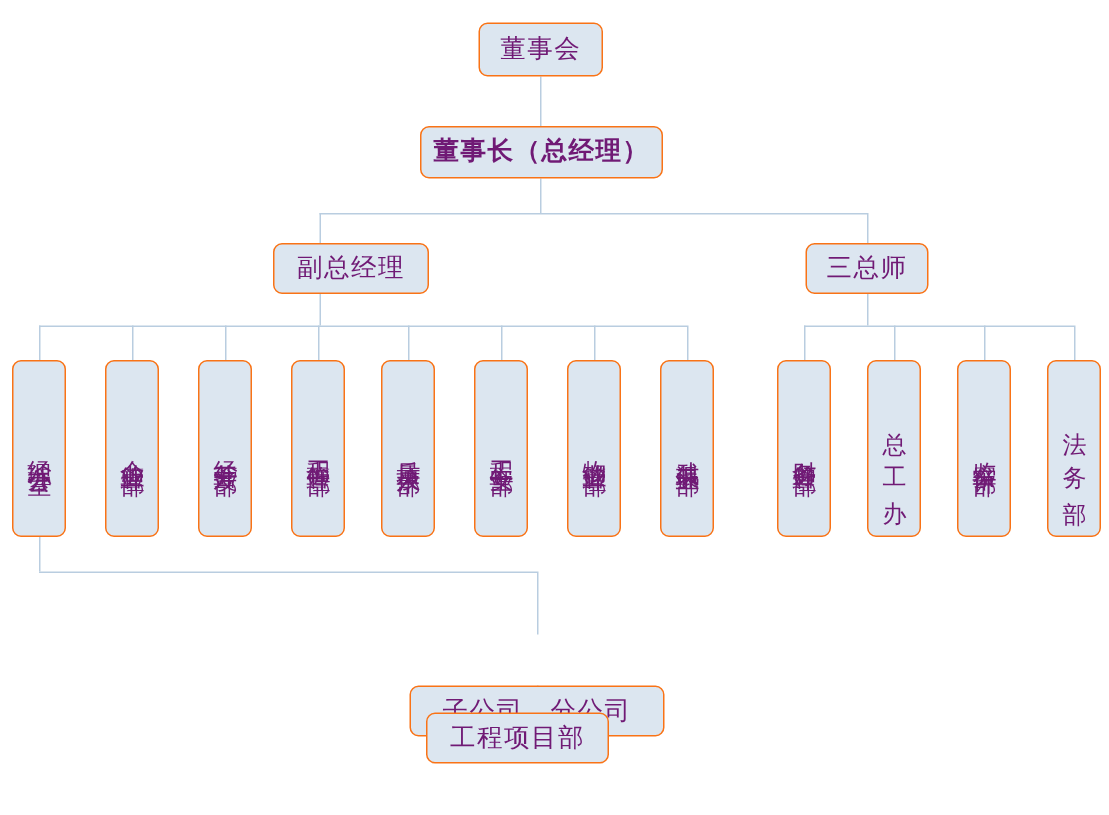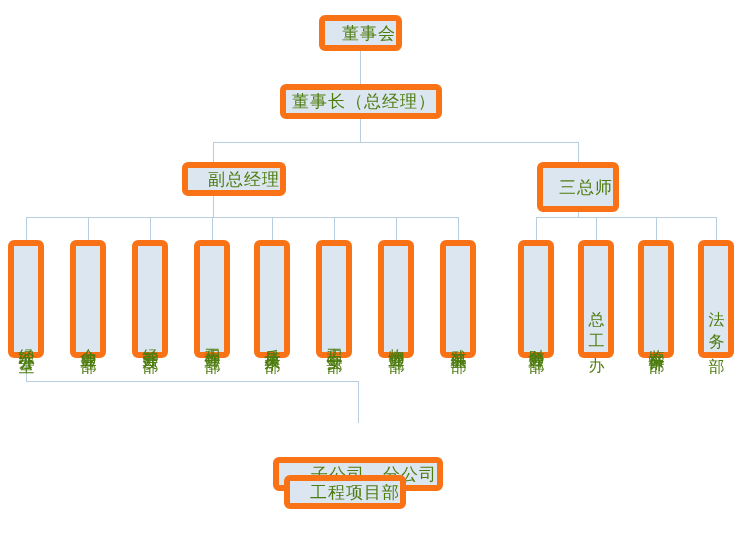--- a/index.html
+++ b/index.html
@@ -17,26 +17,26 @@
     height: 543px;
     background: #ffffff;
     overflow: hidden;
   }
 
   
   .node {
     position: absolute;
     box-sizing: border-box;
     background: #dce6f0;
-    border: 6px solid #f97316;
+    border: 1px solid #f97316;
     border-radius: 6px;
-    color: #4d7c0f;
+    color: #701a75;
     display: flex;
     align-items: center;
-    justify-content: flex-end;
+    justify-content: center;
     text-align: center;
     z-index: 2;
   }
   .node.horizontal {
     font-size: 17px;
     letter-spacing: 1px;
     line-height: 1.2;
     white-space: nowrap;
   }
   
@@ -93,29 +93,29 @@
   <div class="line v" style="left:26px; top:358px; height:23px;"></div>
   <div class="line h" style="left:26px; top:381px; width:332px;"></div>
   <div class="line v" style="left:358px; top:381px; height:42px;"></div>
 
   <div class="line v" style="left:358px; top:457px; height:18px;"></div>
 
   <div class="node horizontal" style="left:319px; top:15px; width:83px; height:36px;">
     <span>董事会</span>
   </div>
 
-  <div class="node horizontal" style="left:280px; top:84px; width:162px; height:35px;">
+  <div class="node horizontal" style="left:280px; top:84px; width:162px; height:35px;font-weight:bold;">
     <span>董事长（总经理）</span>
   </div>
 
   <div class="node horizontal" style="left:182px; top:162px; width:104px; height:34px;">
     <span>副总经理</span>
   </div>
 
-  <div class="node horizontal" style="left:537px; top:162px; width:82px; height:50px;">
+  <div class="node horizontal" style="left:537px; top:162px; width:82px; height:34px;">
     <span>三总师</span>
   </div>
 
   <div class="node vertical" style="left:8px; top:240px; width:36px; height:118px;">
     <span>经理办公室</span>
   </div>
   <div class="node vertical" style="left:70px; top:240px; width:36px; height:118px;">
     <span>企业管理部</span>
   </div>
   <div class="node vertical" style="left:132px; top:240px; width:36px; height:118px;">

